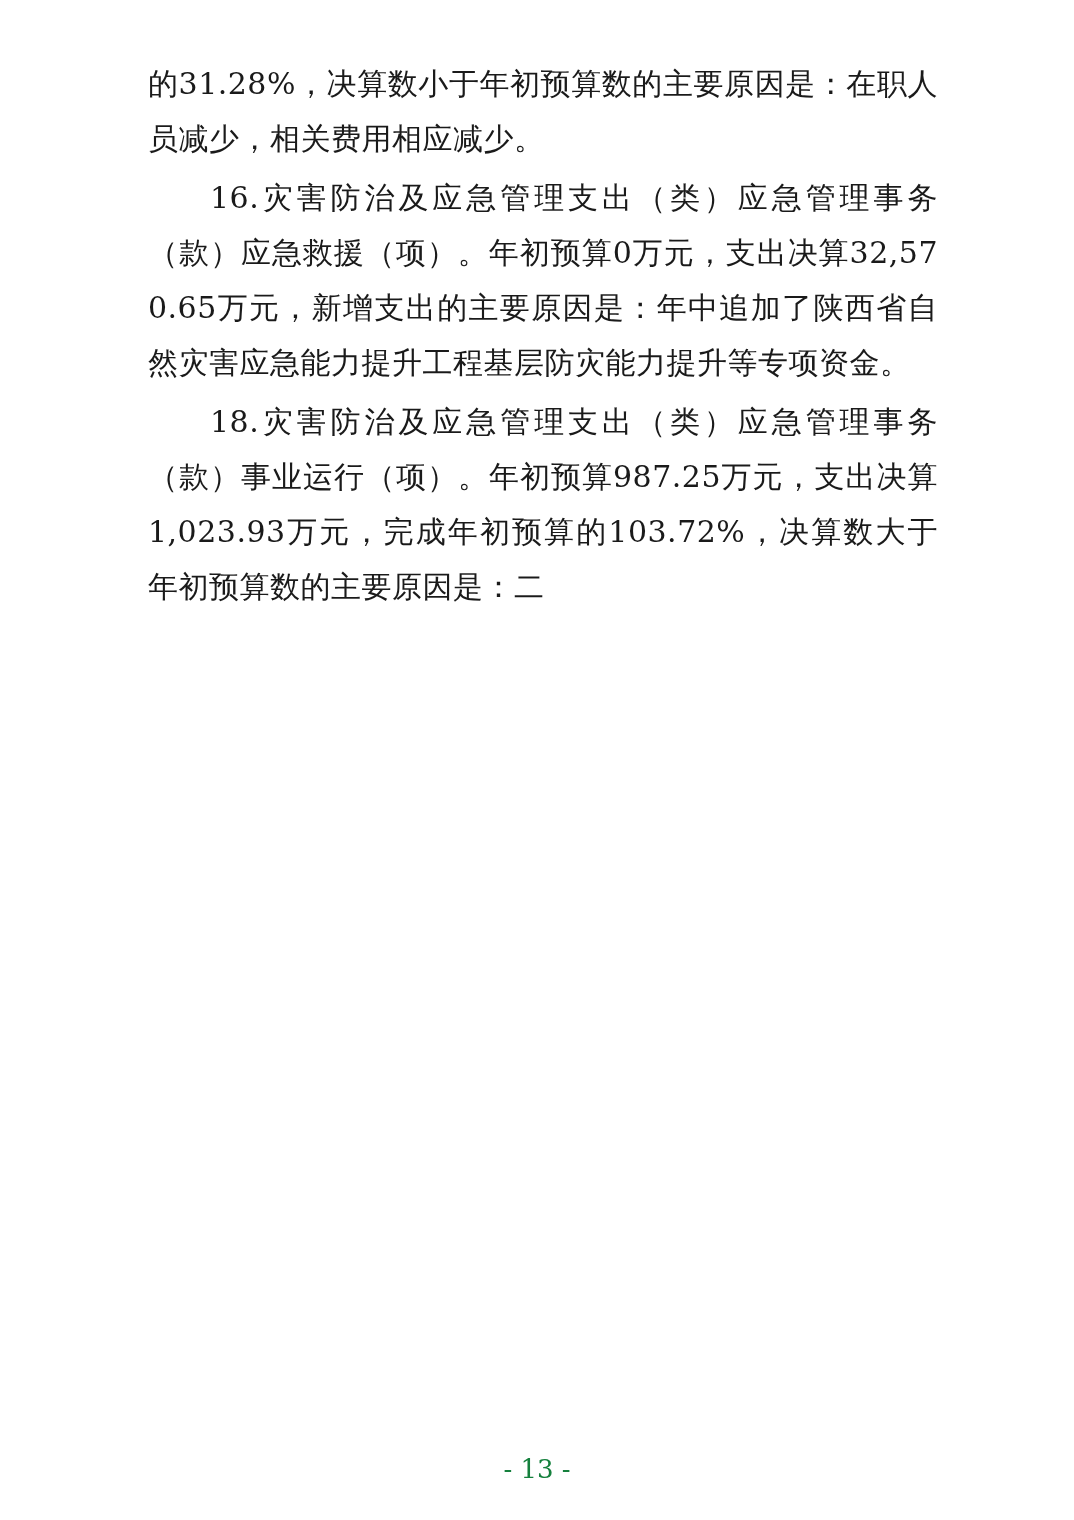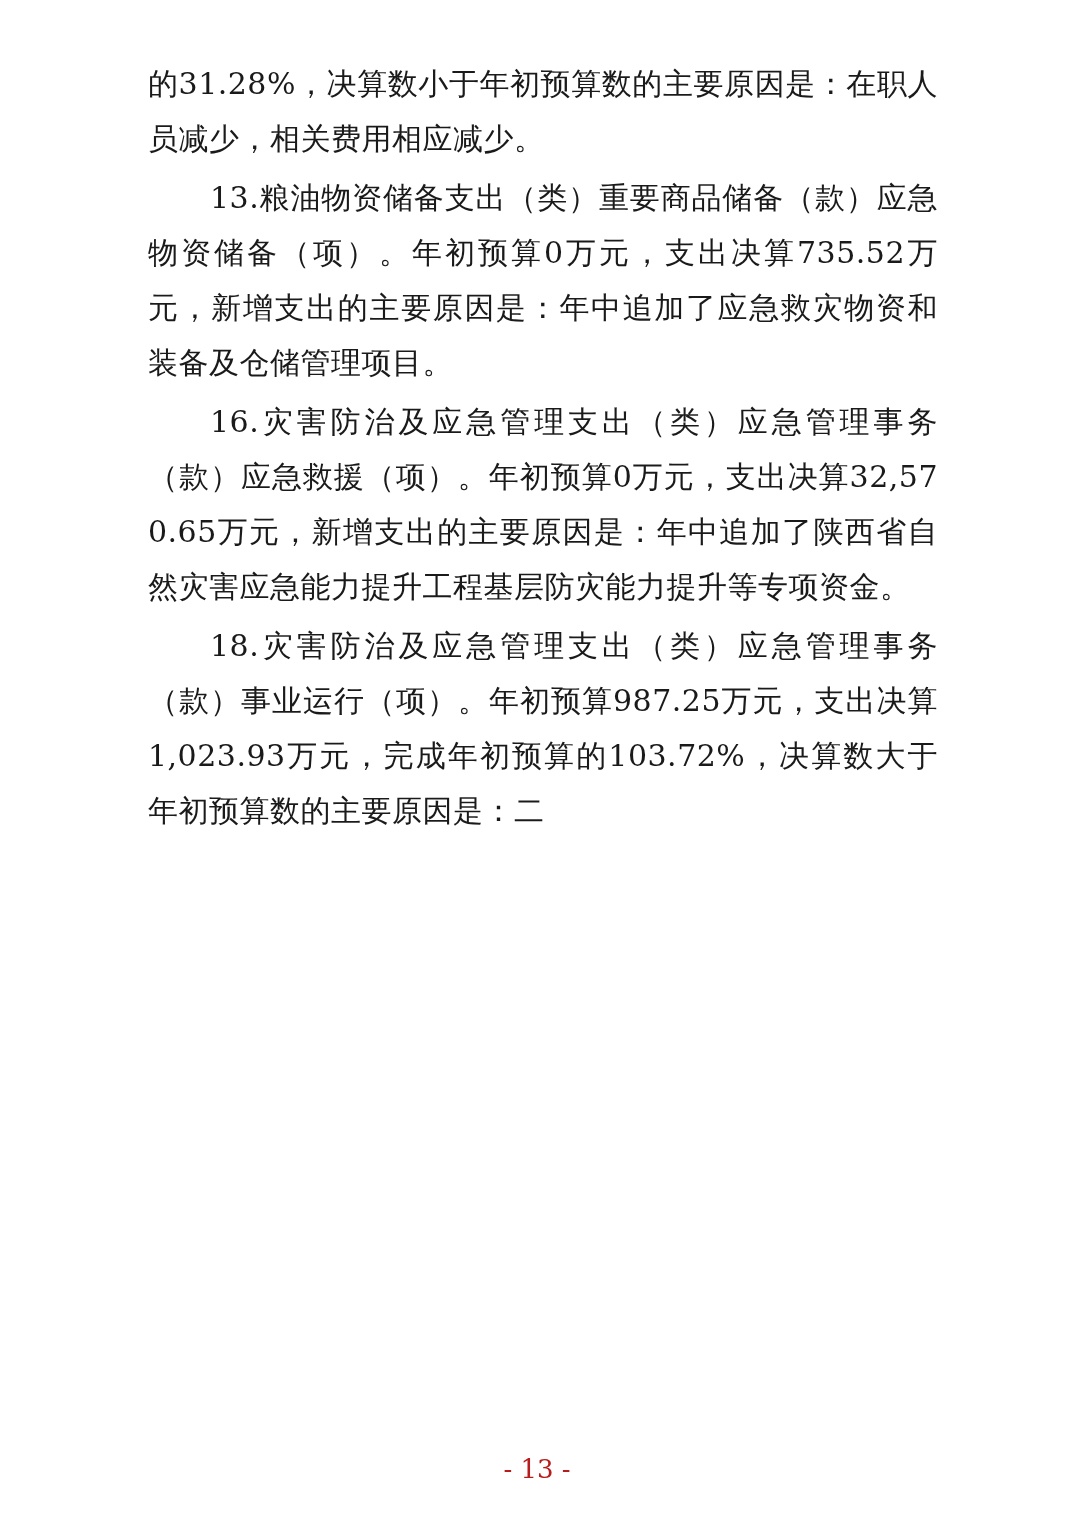--- a/index.html
+++ b/index.html
@@ -35,28 +35,27 @@
   .para.indent {
     text-indent: 62px;
   }
   .footer {
     position: absolute;
     left: 0;
     right: 0;
     bottom: 36px;
     text-align: center;
     font-size: 26px;
-    color: #b91c1c;
+    color: #15803d;
     font-family: "DejaVu Serif", "Liberation Serif", serif;
   }
 </style>
 </head>
 <body>
 
 <div class="page">
   <div class="content">
     <p class="para">的31.28%，决算数小于年初预算数的主要原因是：在职人员减少，相关费用相应减少。</p>
-    <p class="para indent">13.粮油物资储备支出（类）重要商品储备（款）应急物资储备（项）。年初预算0万元，支出决算735.52万元，新增支出的主要原因是：年中追加了应急救灾物资和装备及仓储管理项目。</p>
     <p class="para indent">16.灾害防治及应急管理支出（类）应急管理事务（款）应急救援（项）。年初预算0万元，支出决算32,570.65万元，新增支出的主要原因是：年中追加了陕西省自然灾害应急能力提升工程基层防灾能力提升等专项资金。</p>
     <p class="para indent">18.灾害防治及应急管理支出（类）应急管理事务（款）事业运行（项）。年初预算987.25万元，支出决算1,023.93万元，完成年初预算的103.72%，决算数大于年初预算数的主要原因是：二</p>
   </div>
   <div class="footer">- 13 -</div>
 </div>
 
 </body></html>

